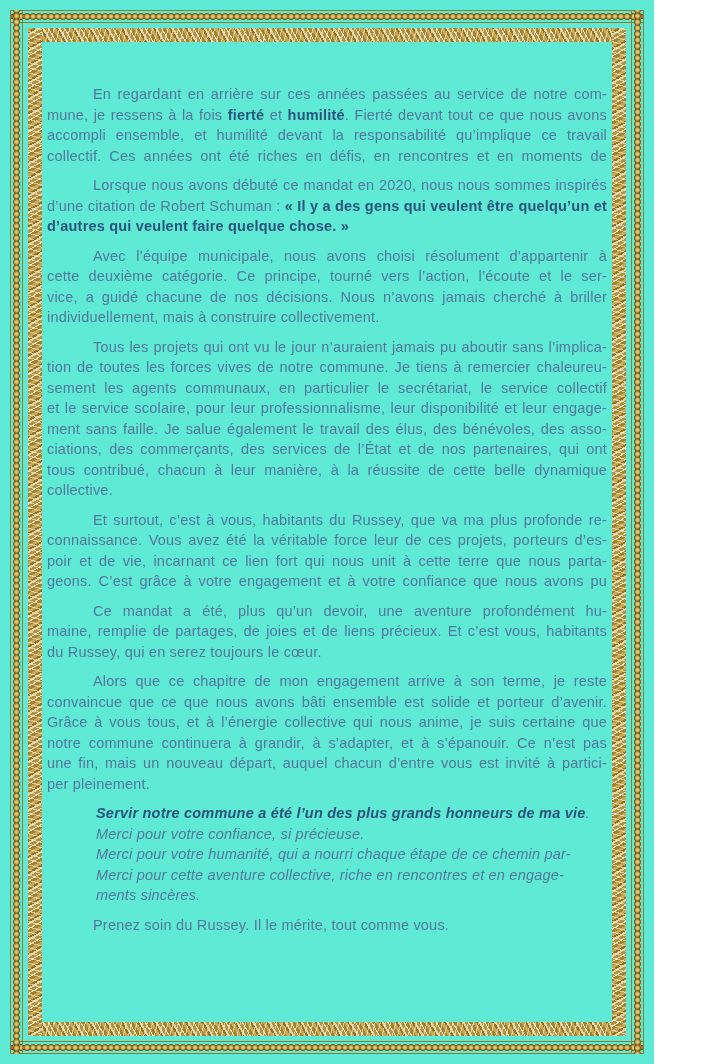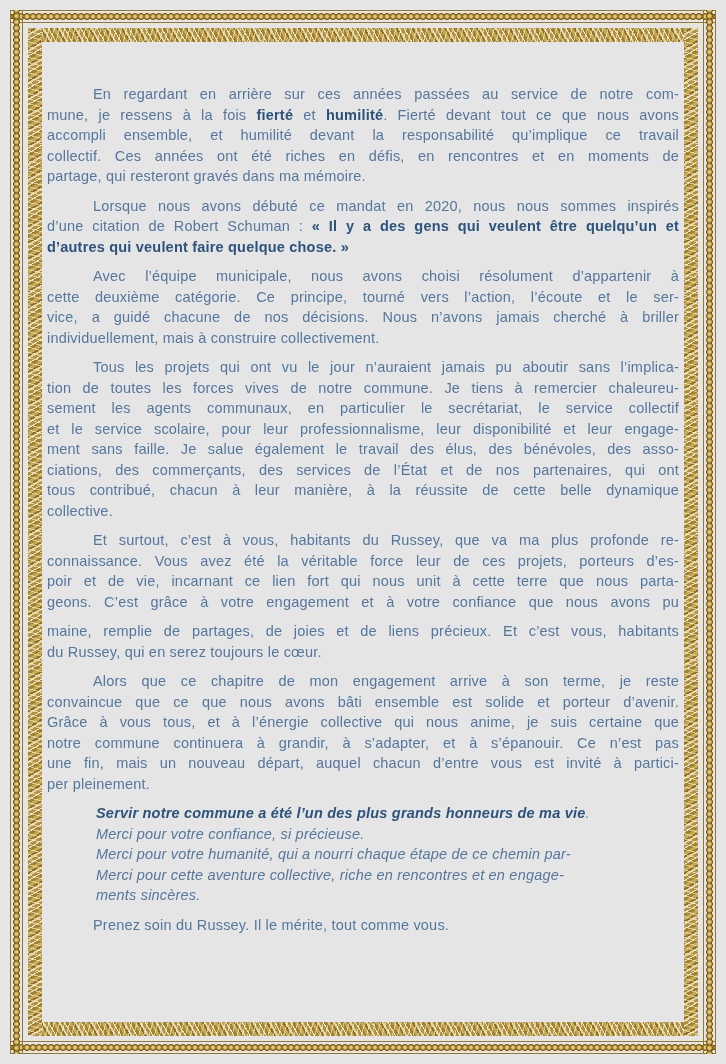--- a/index.html
+++ b/index.html
@@ -1,19 +1,19 @@
 <!DOCTYPE html>
 <html lang="fr"><head>
 <meta charset="utf-8">
 <style>
   html,body{margin:0;padding:0;background:#ffffff;}
   .page{
     position:relative;
-    width:726px;height:1064px;
-    background:#e5e5e5;
+    width:654px;height:1064px;
+    background:#5eead4;
     overflow:hidden;
     font-family:"Liberation Sans","DejaVu Sans",sans-serif;
   }
   
   .bead{
     position:absolute;
     background-image:radial-gradient(circle at 50% 50%, #e0c678 1.1px, #b08c33 2.3px, #6e5413 3.2px, rgba(110,84,19,0) 3.7px);
     background-position:center;
   }
   .bead.h{left:10px;right:10px;height:11px;border-top:1px solid #96782d;border-bottom:1px solid #96782d;background-size:6px 9px;background-repeat:repeat-x;}
@@ -70,21 +70,20 @@
   <div class="glit h bottom"></div>
   <div class="glit v left"></div>
   <div class="glit v right"></div>
 
   <div class="content" id="letter-body">
       <div class="para normal">
         <div class="line first"><span>En regardant en arrière sur ces années passées au service de notre com-</span></div>
         <div class="line"><span>mune, je ressens à la fois </span><span class="b">fierté</span><span> et </span><span class="b">humilité</span><span>. Fierté devant tout ce que nous avons</span></div>
         <div class="line"><span>accompli ensemble, et humilité devant la responsabilité qu’implique ce travail</span></div>
         <div class="line"><span>collectif. Ces années ont été riches en défis, en rencontres et en moments de</span></div>
-        <div class="line lastline"><span>partage, qui resteront gravés dans ma mémoire.</span></div>
       </div>
       <div class="para normal">
         <div class="line first"><span>Lorsque nous avons débuté ce mandat en 2020, nous nous sommes inspirés</span></div>
         <div class="line"><span>d’une citation de Robert Schuman : </span><span class="b">« Il y a des gens qui veulent être quelqu’un et</span></div>
         <div class="line lastline"><span class="b">d’autres qui veulent faire quelque chose. »</span></div>
       </div>
       <div class="para normal">
         <div class="line first"><span>Avec l’équipe municipale, nous avons choisi résolument d’appartenir à</span></div>
         <div class="line"><span>cette deuxième catégorie. Ce principe, tourné vers l’action, l’écoute et le ser-</span></div>
         <div class="line"><span>vice, a guidé chacune de nos décisions. Nous n’avons jamais cherché à briller</span></div>
@@ -100,20 +99,21 @@
         <div class="line"><span>tous contribué, chacun à leur manière, à la réussite de cette belle dynamique</span></div>
         <div class="line lastline"><span>collective.</span></div>
       </div>
       <div class="para normal">
         <div class="line first"><span>Et surtout, c’est à vous, habitants du Russey, que va ma plus profonde re-</span></div>
         <div class="line"><span>connaissance. Vous avez été la véritable force leur de ces projets, porteurs d’es-</span></div>
         <div class="line"><span>poir et de vie, incarnant ce lien fort qui nous unit à cette terre que nous parta-</span></div>
         <div class="line"><span>geons. C’est grâce à votre engagement et à votre confiance que nous avons pu</span></div>
       </div>
       <div class="para normal">
+        <div class="line first"><span>Ce mandat a été, plus qu’un devoir, une aventure profondément hu-</span></div>
         <div class="line"><span>maine, remplie de partages, de joies et de liens précieux. Et c’est vous, habitants</span></div>
         <div class="line lastline"><span>du Russey, qui en serez toujours le cœur.</span></div>
       </div>
       <div class="para normal">
         <div class="line first"><span>Alors que ce chapitre de mon engagement arrive à son terme, je reste</span></div>
         <div class="line"><span>convaincue que ce que nous avons bâti ensemble est solide et porteur d’avenir.</span></div>
         <div class="line"><span>Grâce à vous tous, et à l’énergie collective qui nous anime, je suis certaine que</span></div>
         <div class="line"><span>notre commune continuera à grandir, à s’adapter, et à s’épanouir. Ce n’est pas</span></div>
         <div class="line"><span>une fin, mais un nouveau départ, auquel chacun d’entre vous est invité à partici-</span></div>
         <div class="line lastline"><span>per pleinement.</span></div>

